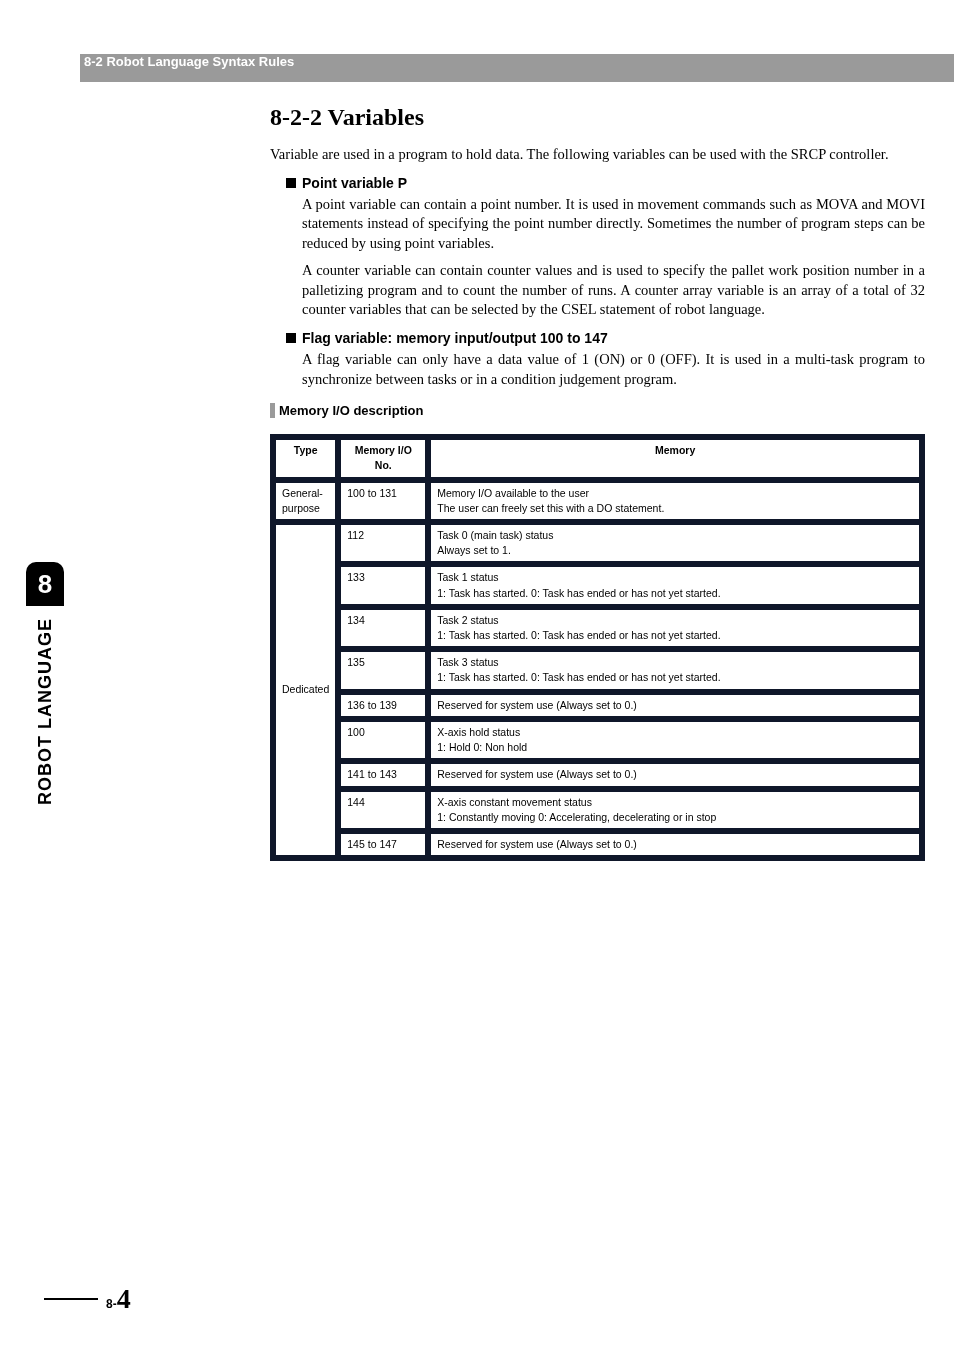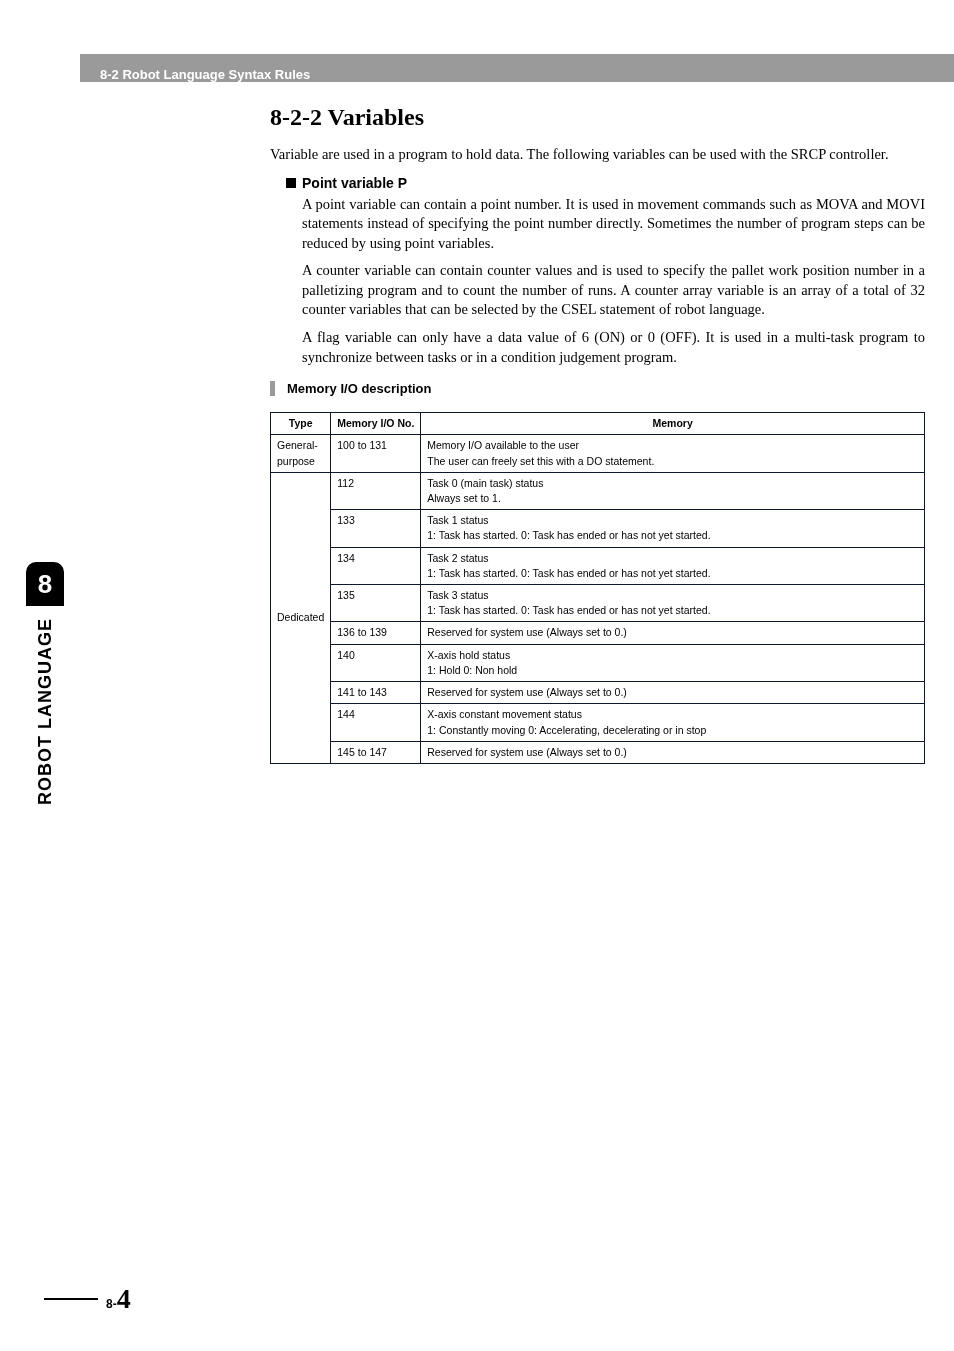--- a/index.html
+++ b/index.html
@@ -16,22 +16,22 @@
     top: 54px;
     left: 80px;
     right: 0;
     height: 28px;
     background: #9a9a9a;
     color: #ffffff;
     font-family: Arial, Helvetica, sans-serif;
     font-weight: bold;
     font-size: 13px;
     display: flex;
-    align-items: flex-end;
-    padding-left: 20px;
+    align-items: flex-start;
+    padding-left: 4px;
   }
   .content {
     position: absolute;
     top: 104px;
     left: 270px;
     width: 655px;
   }
   .section-title {
     font-family: "Times New Roman", Times, serif;
     font-weight: bold;
@@ -63,37 +63,37 @@
   .sub-body {
     font-size: 14.5px;
     line-height: 1.35;
     text-align: justify;
     margin-left: 32px;
     margin-bottom: 8px;
   }
   .mem-desc-wrap {
     margin-top: 14px;
     border-left: 5px solid #9a9a9a;
-    padding-left: 12px;
+    padding-left: 4px;
     margin-bottom: 14px;
   }
   .mem-desc-title {
     font-family: Arial, Helvetica, sans-serif;
     font-weight: bold;
     font-size: 13px;
   }
   .memory-table {
     margin-top: 16px;
     border-collapse: collapse;
     width: 100%;
     font-family: Arial, Helvetica, sans-serif;
     font-size: 10.5px;
   }
   .memory-table th, .memory-table td {
-    border: 1px solid #0f172a;
+    border: 6px solid #0f172a;
     padding: 3px 6px;
     text-align: left;
     vertical-align: top;
     line-height: 1.45;
   }
   .memory-table th {
     font-weight: bold;
     text-align: center;
   }
   .memory-table th.col-type { width: 60px; }
@@ -176,21 +176,24 @@
   <div class="section-title">8-2-2   Variables</div>
   <div class="intro-text">Variable are used in a program to hold data. The following variables can be used with the SRCP controller.</div>
 
   <div class="sub-heading">
     <span class="square"></span><span>Point variable P</span>
   </div>
   <div class="sub-body">A point variable can contain a point number. It is used in movement commands such as MOVA and MOVI statements instead of specifying the point number directly. Sometimes the number of program steps can be reduced by using point variables.</div>
 
   <div class="sub-body">A counter variable can contain counter values and is used to specify the pallet work position number in a palletizing program and to count the number of runs. A counter array variable is an array of a total of 32 counter variables that can be selected by the CSEL statement of robot language.</div>
 
-  <div class="sub-body">A flag variable can only have a data value of 6 (ON) or 0 (OFF). It is used in a multi-task program to synchronize between tasks or in a condition judgement program.</div>
+  <div class="sub-heading">
+    <span class="square"></span><span>Flag variable: memory input/output 100 to 147</span>
+  </div>
+  <div class="sub-body">A flag variable can only have a data value of 1 (ON) or 0 (OFF). It is used in a multi-task program to synchronize between tasks or in a condition judgement program.</div>
 
   <div class="mem-desc-wrap">
     <div class="mem-desc-title">Memory I/O description</div>
   </div>
 
   <table class="memory-table">
     <thead>
       <tr>
         <th class="col-type">Type</th>
         <th class="col-mem">Memory I/O No.</th>
@@ -223,21 +226,21 @@
       <tr>
         <td>135</td>
         <td class="meaning-line">Task 3 status
 1: Task has started. 0: Task has ended or has not yet started.</td>
       </tr>
       <tr>
         <td>136 to 139</td>
         <td class="meaning-line">Reserved for system use (Always set to 0.)</td>
       </tr>
       <tr>
-        <td>140</td>
+        <td>100</td>
         <td class="meaning-line">X-axis hold status
 1: Hold 0: Non hold</td>
       </tr>
       <tr>
         <td>141 to 143</td>
         <td class="meaning-line">Reserved for system use (Always set to 0.)</td>
       </tr>
       <tr>
         <td>144</td>
         <td class="meaning-line">X-axis constant movement status

